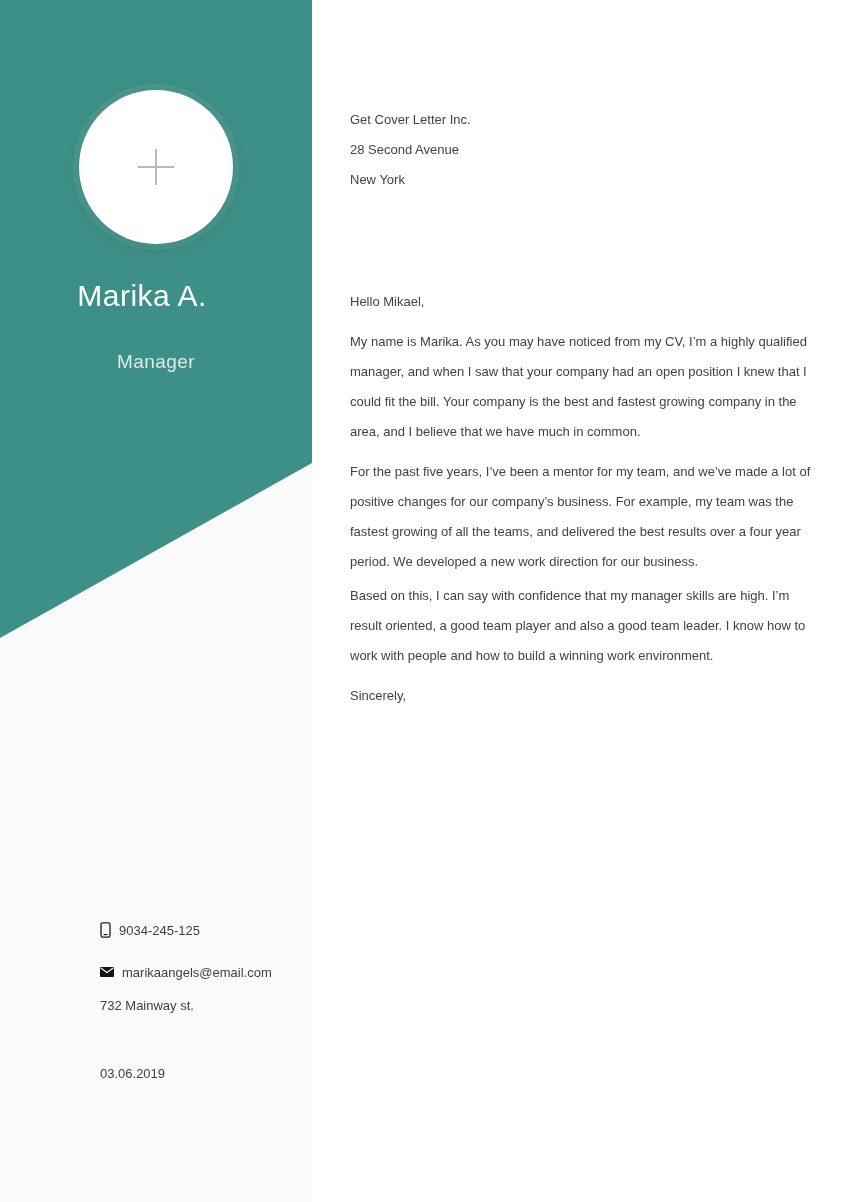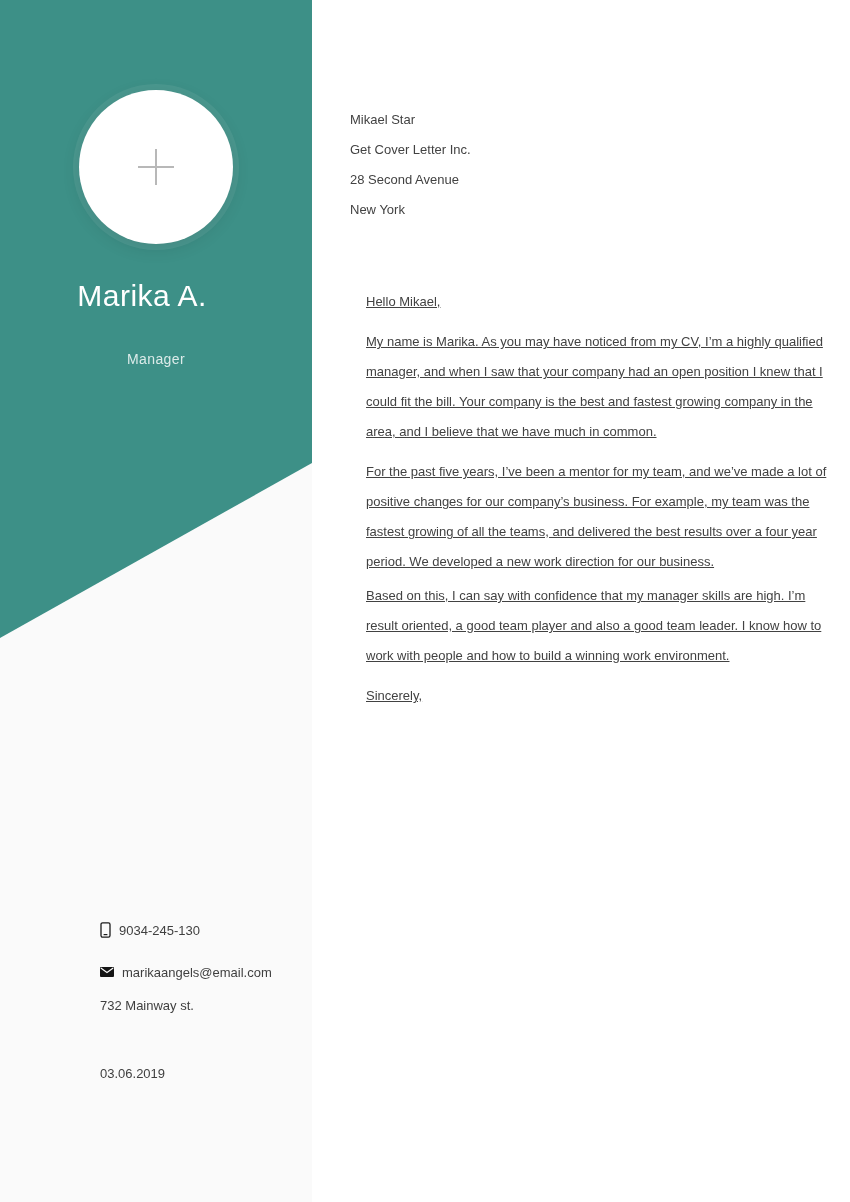--- a/index.html
+++ b/index.html
@@ -29,21 +29,21 @@
   }
   .plus-icon{display:block;}
   .person-name{
     position:absolute;left:0;top:279px;width:284px;margin:0;
     text-align:center;color:#ffffff;
     font-size:30px;font-weight:300;letter-spacing:0.5px;
   }
   .job-title{
     position:absolute;left:0;top:351px;width:312px;
     text-align:center;color:rgba(255,255,255,0.82);
-    font-size:14px;letter-spacing:0.4px;
+    font-size:19px;letter-spacing:0.4px;
   }
   .contact{
     position:absolute;left:100px;top:920px;width:212px;height:170px;
     color:#3f3f3f;font-size:13px;
   }
   .contact-row{
     position:absolute;left:0;height:20px;
     display:flex;align-items:center;gap:8px;
   }
   .row-phone{top:0;}
@@ -51,21 +51,21 @@
   .contact-address{position:absolute;left:0;top:76px;height:20px;line-height:20px;}
   .contact-date{position:absolute;left:0;top:144px;height:20px;line-height:20px;}
   .contact-icon{flex:0 0 auto;display:block;}
   
   .letter{
     position:absolute;left:350px;top:0;width:470px;
     color:#424242;font-size:13px;
   }
   .recipient{position:absolute;left:0;top:105px;width:470px;}
   .recipient-line{line-height:30px;height:30px;}
-  .letter-body{position:absolute;left:16px;top:287px;width:470px;text-decoration:underline;}
+  .letter-body{position:absolute;left:0;top:287px;width:470px;}
   .letter-body p{margin:0 0 10px 0;line-height:30px;}
   .letter-body p.no-gap{margin-bottom:4px;}
   .closing{margin:0;line-height:28px;}
   .signature{margin:0;line-height:24px;font-weight:bold;color:#383838;}
 </style>
 </head>
 <body>
 
 <div class="page">
 
@@ -81,37 +81,36 @@
 
     <h1 class="person-name">Marika A.</h1>
     <div class="job-title">Manager</div>
 
     <div class="contact">
       <div class="contact-row row-phone">
         <svg class="contact-icon" width="11" height="16" viewBox="0 0 11 16">
           <rect x="1" y="0.8" width="9" height="14.4" rx="1.6" fill="none" stroke="#1c1c1c" stroke-width="1.3"></rect>
           <line x1="3.6" y1="12.6" x2="7.4" y2="12.6" stroke="#1c1c1c" stroke-width="1.2"></line>
         </svg>
-        <span>9034-245-130</span>
+        <span>9034-245-125</span>
       </div>
       <div class="contact-row row-email">
         <svg class="contact-icon" width="14" height="10" viewBox="0 0 14 10">
           <rect x="0" y="0" width="14" height="10" rx="1" fill="#151515"></rect>
           <polyline points="0.8,1 7,5.6 13.2,1" fill="none" stroke="#fafafa" stroke-width="1.2"></polyline>
         </svg>
         <span>marikaangels@email.com</span>
       </div>
       <div class="contact-address">732 Mainway st.</div>
       <div class="contact-date">03.06.2019</div>
     </div>
   </aside>
 
   <main class="letter">
     <div class="recipient">
-      <div class="recipient-line">Mikael Star</div>
       <div class="recipient-line">Get Cover Letter Inc.</div>
       <div class="recipient-line">28 Second Avenue</div>
       <div class="recipient-line">New York</div>
     </div>
 
     <div class="letter-body">
       <p class="greeting">Hello Mikael,</p>
       <p>My name is Marika. As you may have noticed from my CV, I’m a highly qualified manager, and when I saw that your company had an open position I knew that I could fit the bill. Your company is the best and fastest growing company in the area, and I believe that we have much in common.</p>
       <p class="no-gap">For the past five years, I’ve been a mentor for my team, and we’ve made a lot of positive changes for our company’s business. For example, my team was the fastest growing of all the teams, and delivered the best results over a four year period. We developed a new work direction for our business.</p>
       <p>Based on this, I can say with confidence that my manager skills are high. I’m result oriented, a good team player and also a good team leader. I know how to work with people and how to build a winning work environment.</p>

